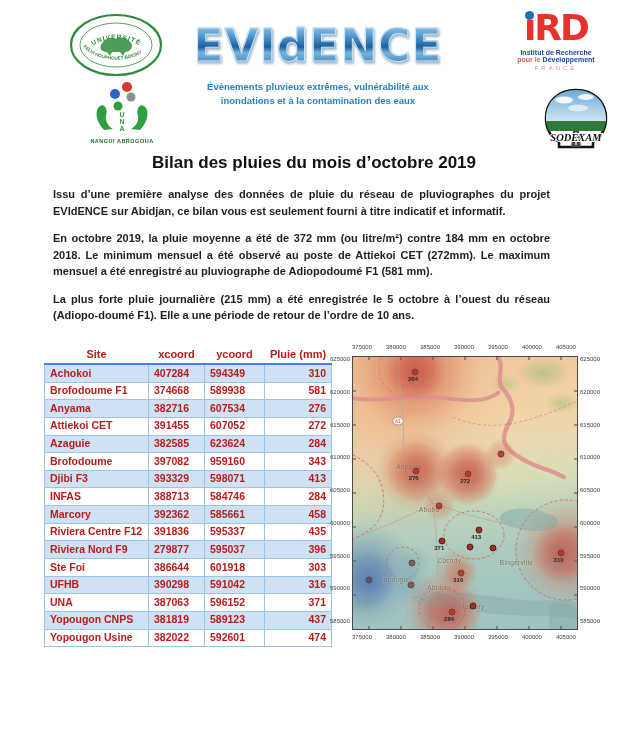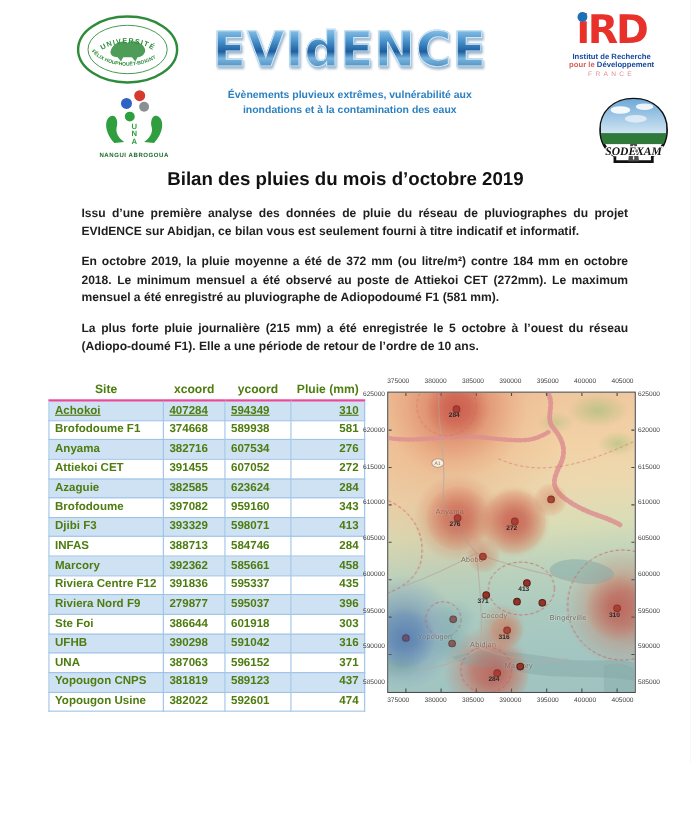--- a/index.html
+++ b/index.html
@@ -25,31 +25,31 @@
   .ird-l1{font-size:7px;font-weight:bold;color:#15489e;margin-top:3px;}
   .ird-l2{font-size:7px;font-weight:bold;}
   .ird-l2 .a{color:#d4615c;} .ird-l2 .b{color:#15489e;}
   .ird-l3{font-size:6px;color:#e39090;letter-spacing:3px;margin-top:2px;}
 
   .sodexam{position:absolute;left:536px;top:88px;font-family:Liberation Serif, serif;}
 
   
   .title{position:absolute;left:0;top:153px;width:100%;text-align:center;
          font-size:17px;font-weight:bold;color:#111;}
-  .paras{position:absolute;left:74px;top:186px;width:497px;}
+  .paras{position:absolute;left:53px;top:186px;width:497px;}
   .paras p{margin:0 0 11px 0;font-size:11px;font-weight:bold;color:#1f1f1f;
            line-height:1.5;text-align:justify;}
 
   
   .table-wrap{position:absolute;left:44px;top:347px;}
-  table.rain{border-collapse:collapse;table-layout:fixed;width:287px;color:#4d7c0f;}
+  table.rain{border-collapse:collapse;table-layout:fixed;width:287px;color:#b91c1c;}
   table.rain th{font-size:11px;font-weight:bold;padding:1px 4px 3px 4px;text-align:center;}
   table.rain td{border:1px solid #9dc3e6;font-size:10.5px;font-weight:bold;
                 padding:1.5px 5px;line-height:1.3;vertical-align:top;}
-  table.rain tbody tr:first-child td{border-top:2px solid #ec4899;text-decoration:underline;}
+  table.rain tbody tr:first-child td{border-top:2px solid #3b82f6;}
   tr.alt{background:#cfe2f3;}
   td.site{text-align:left;}
   td.num{}
   td.pluie{text-align:right;padding-right:13px;}
 
   
   .map-wrap{position:absolute;left:330px;top:342px;width:298px;height:324px;font-size:6px;color:#444;}
   .map-inner{position:absolute;left:22px;top:14px;width:224px;height:272px;border:1px solid #4a4a4a;
      overflow:hidden;
      background-image:

